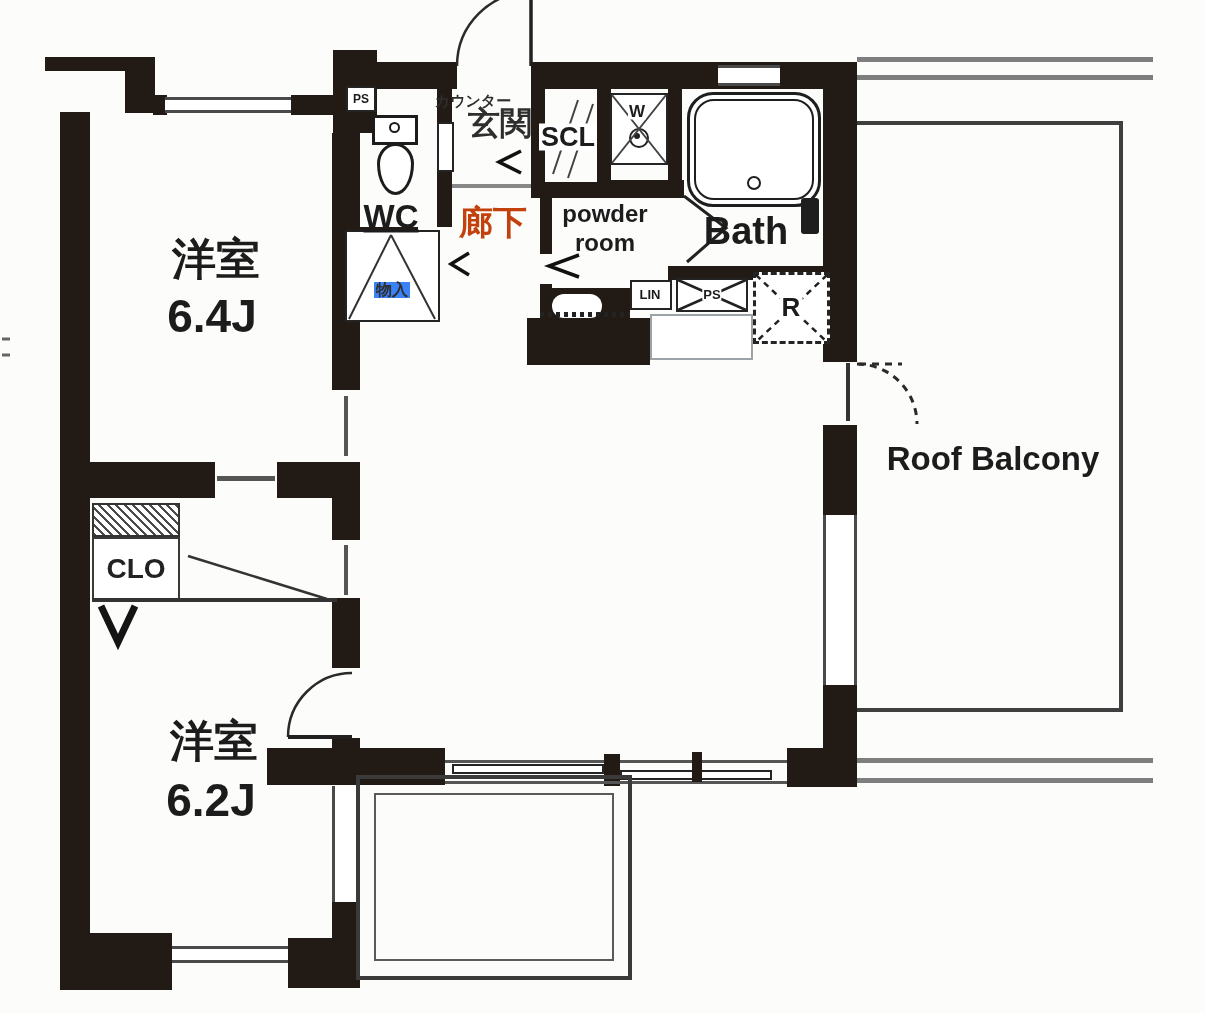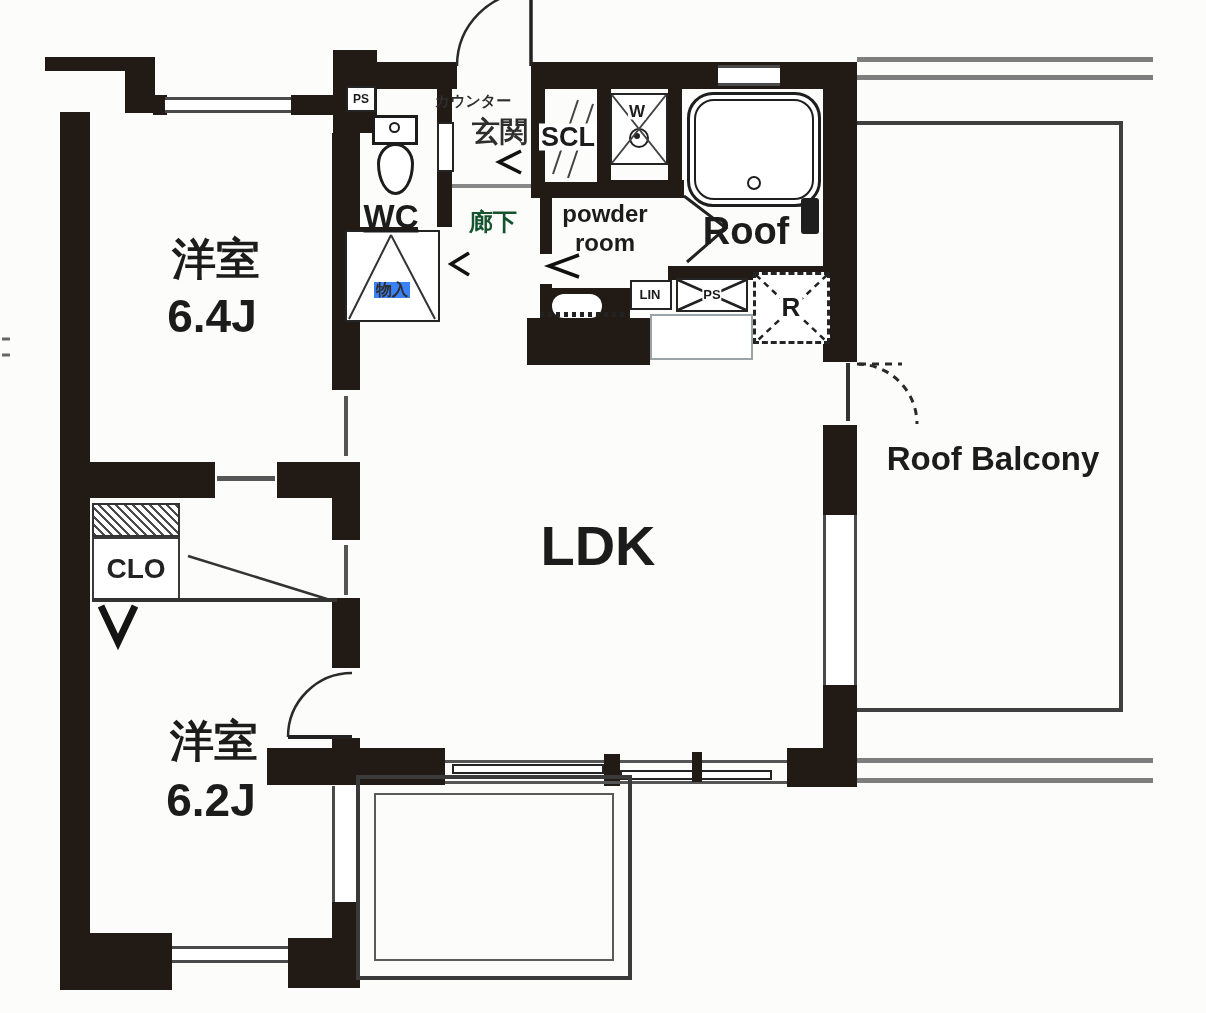--- a/index.html
+++ b/index.html
@@ -130,29 +130,28 @@
     <polyline points="469,253 451,264 469,275" fill="none" stroke="#111" stroke-width="3.5"></polyline>
     <polyline points="579,255 549,266 579,277" fill="none" stroke="#111" stroke-width="3.5"></polyline>
     <polyline points="684,196 726,228 687,262" fill="none" stroke="#222" stroke-width="3"></polyline>
     <path d="M 2 339 L 10 339 M 2 355 L 10 355" stroke="#666" stroke-width="3"></path>
   </svg>
 
   <div class="lbl" style="left:216px;top:259px;font-size:44px;">洋室</div>
   <div class="lbl" style="left:212px;top:316px;font-size:46px;">6.4J</div>
   <div class="lbl" style="left:214px;top:741px;font-size:44px;">洋室</div>
   <div class="lbl" style="left:211px;top:800px;font-size:46px;">6.2J</div>
-  <div class="lbl" style="left:598px;top:546px;font-size:56px;">LDK</div>
-  <div class="lbl" style="left:746px;top:231px;font-size:38px;font-weight:600;">Roof</div>
+  <div class="lbl" style="left:746px;top:231px;font-size:38px;font-weight:600;">Bath</div>
   <div class="lbl" style="left:993px;top:458px;font-size:33px;">Roof Balcony</div>
   <div class="lbl" style="left:605px;top:214px;font-size:24px;font-weight:600;">powder</div>
   <div class="lbl" style="left:605px;top:243px;font-size:24px;font-weight:600;">room</div>
   <div class="lbl" style="left:391px;top:216px;font-size:33px;text-decoration:underline;">WC</div>
-  <div class="lbl" style="left:500px;top:132px;font-size:28px;color:#2e2e2e;">玄関</div>
+  <div class="lbl" style="left:500px;top:123px;font-size:32px;color:#2e2e2e;">玄関</div>
   <div class="lbl" style="left:458px;top:100px;font-size:15px;color:#2e2e2e;margin-left:15px;">カウンター</div>
-  <div class="lbl" style="left:493px;top:222px;font-size:24px;color:#14532d;">廊下</div>
+  <div class="lbl" style="left:493px;top:222px;font-size:34px;color:#c2410c;">廊下</div>
   <div class="lbl" style="left:392px;top:290px;font-size:16px;color:#2e2e2e;background:#3b82f6;padding:0 2px;">物入</div>
   <div class="lbl" style="left:568px;top:137px;font-size:27px;font-weight:800;background:#fff;padding:0 2px;">SCL</div>
   <div class="lbl" style="left:136px;top:569px;font-size:28px;font-weight:600;color:#222;">CLO</div>
   <div class="lbl" style="left:650px;top:294px;font-size:13px;">LIN</div>
   <div class="lbl" style="left:361px;top:99px;font-size:12px;">PS</div>
   <div class="lbl" style="left:712px;top:294px;font-size:13px;background:#fff;padding:0 1px;">PS</div>
   <div class="lbl" style="left:791px;top:307px;font-size:26px;font-weight:600;background:#fff;padding:0 2px;">R</div>
   <div class="lbl" style="left:637px;top:111px;font-size:17px;background:#fff;padding:0 1px;">W</div>
 
 </div>

